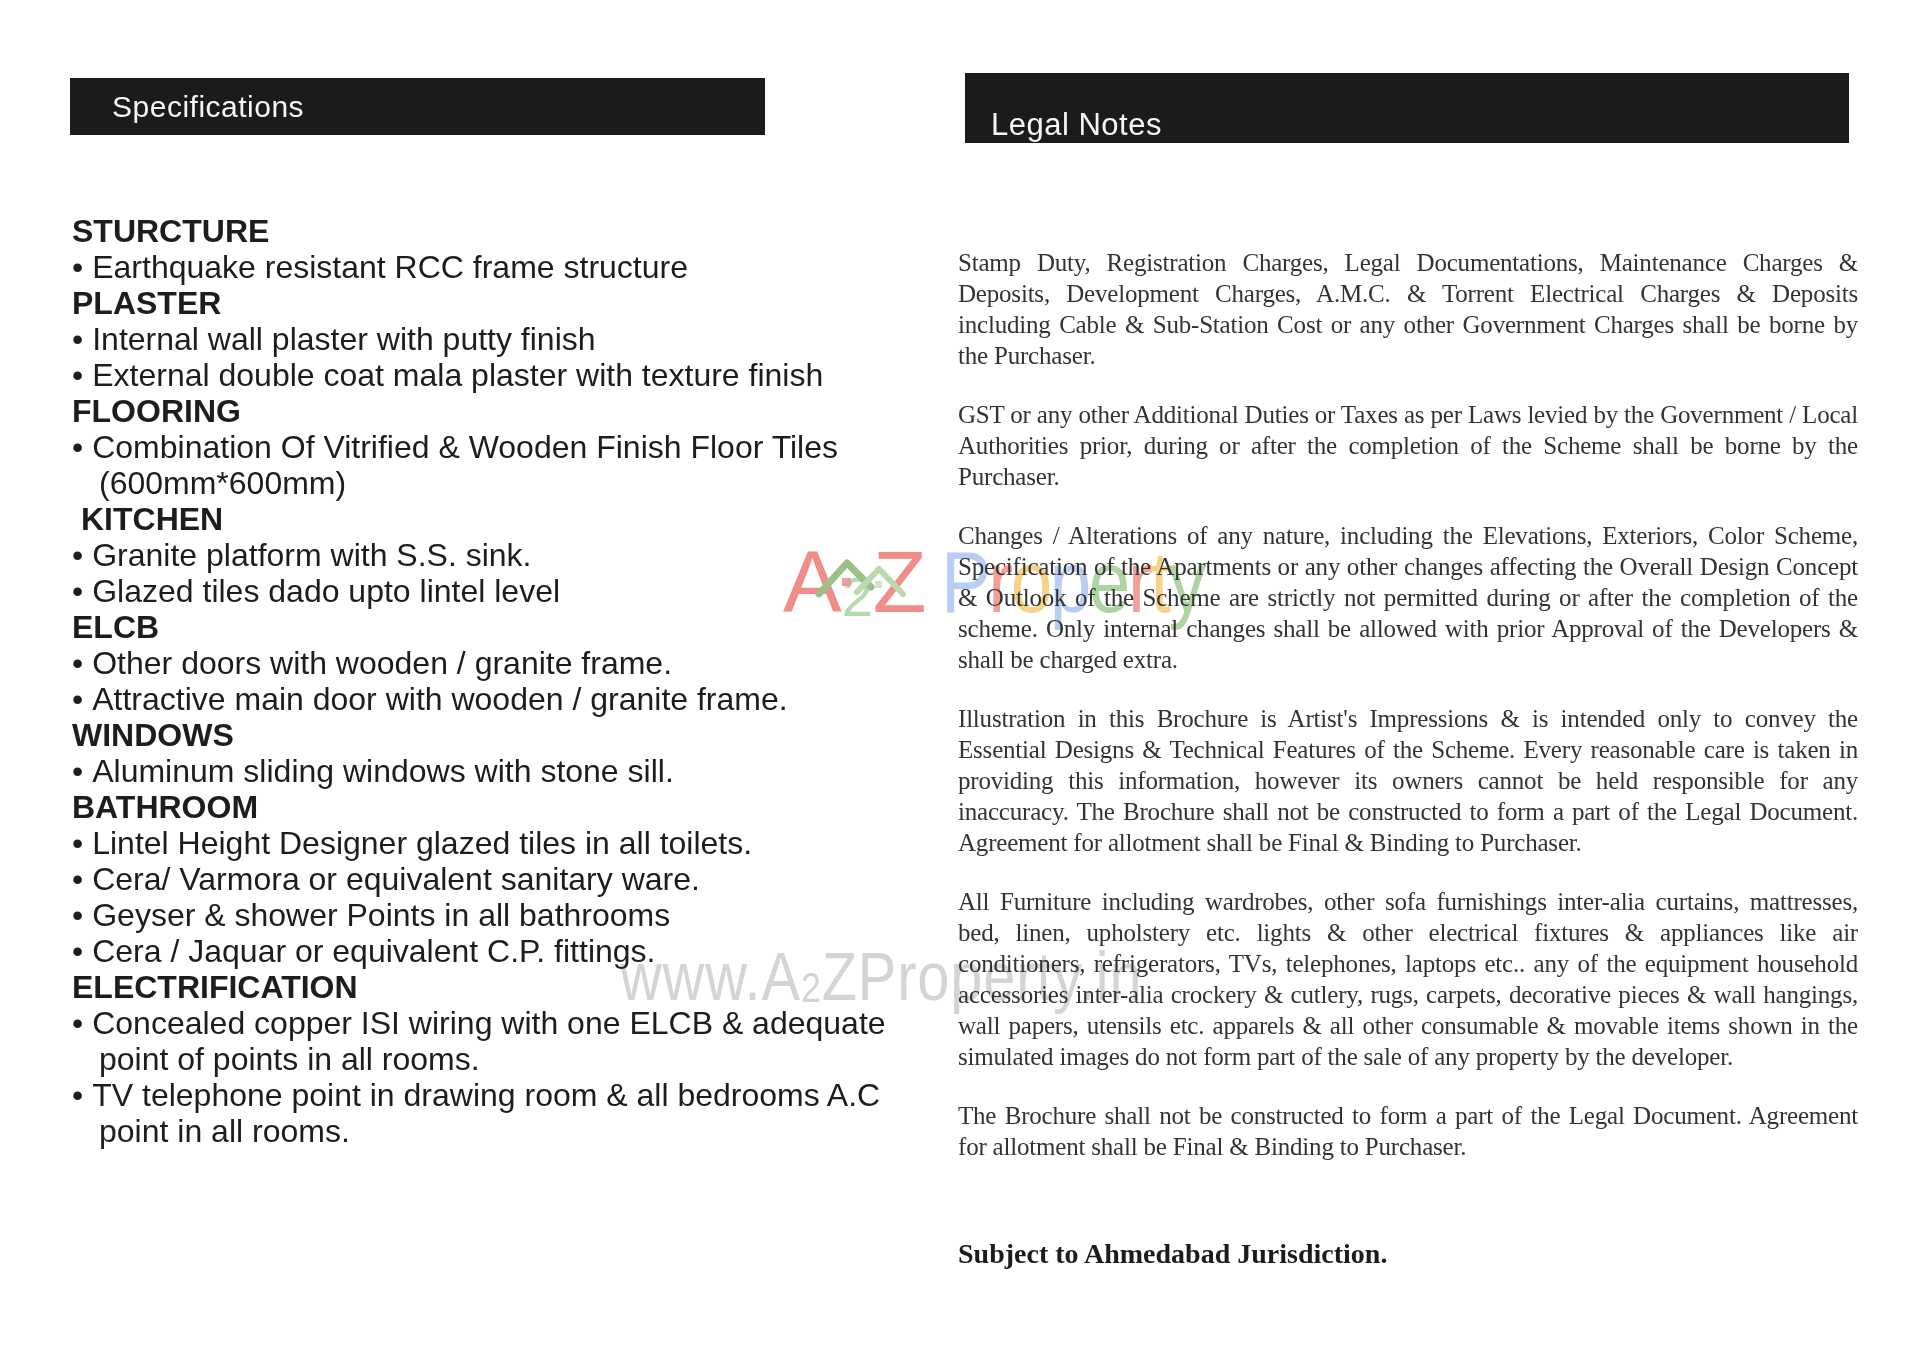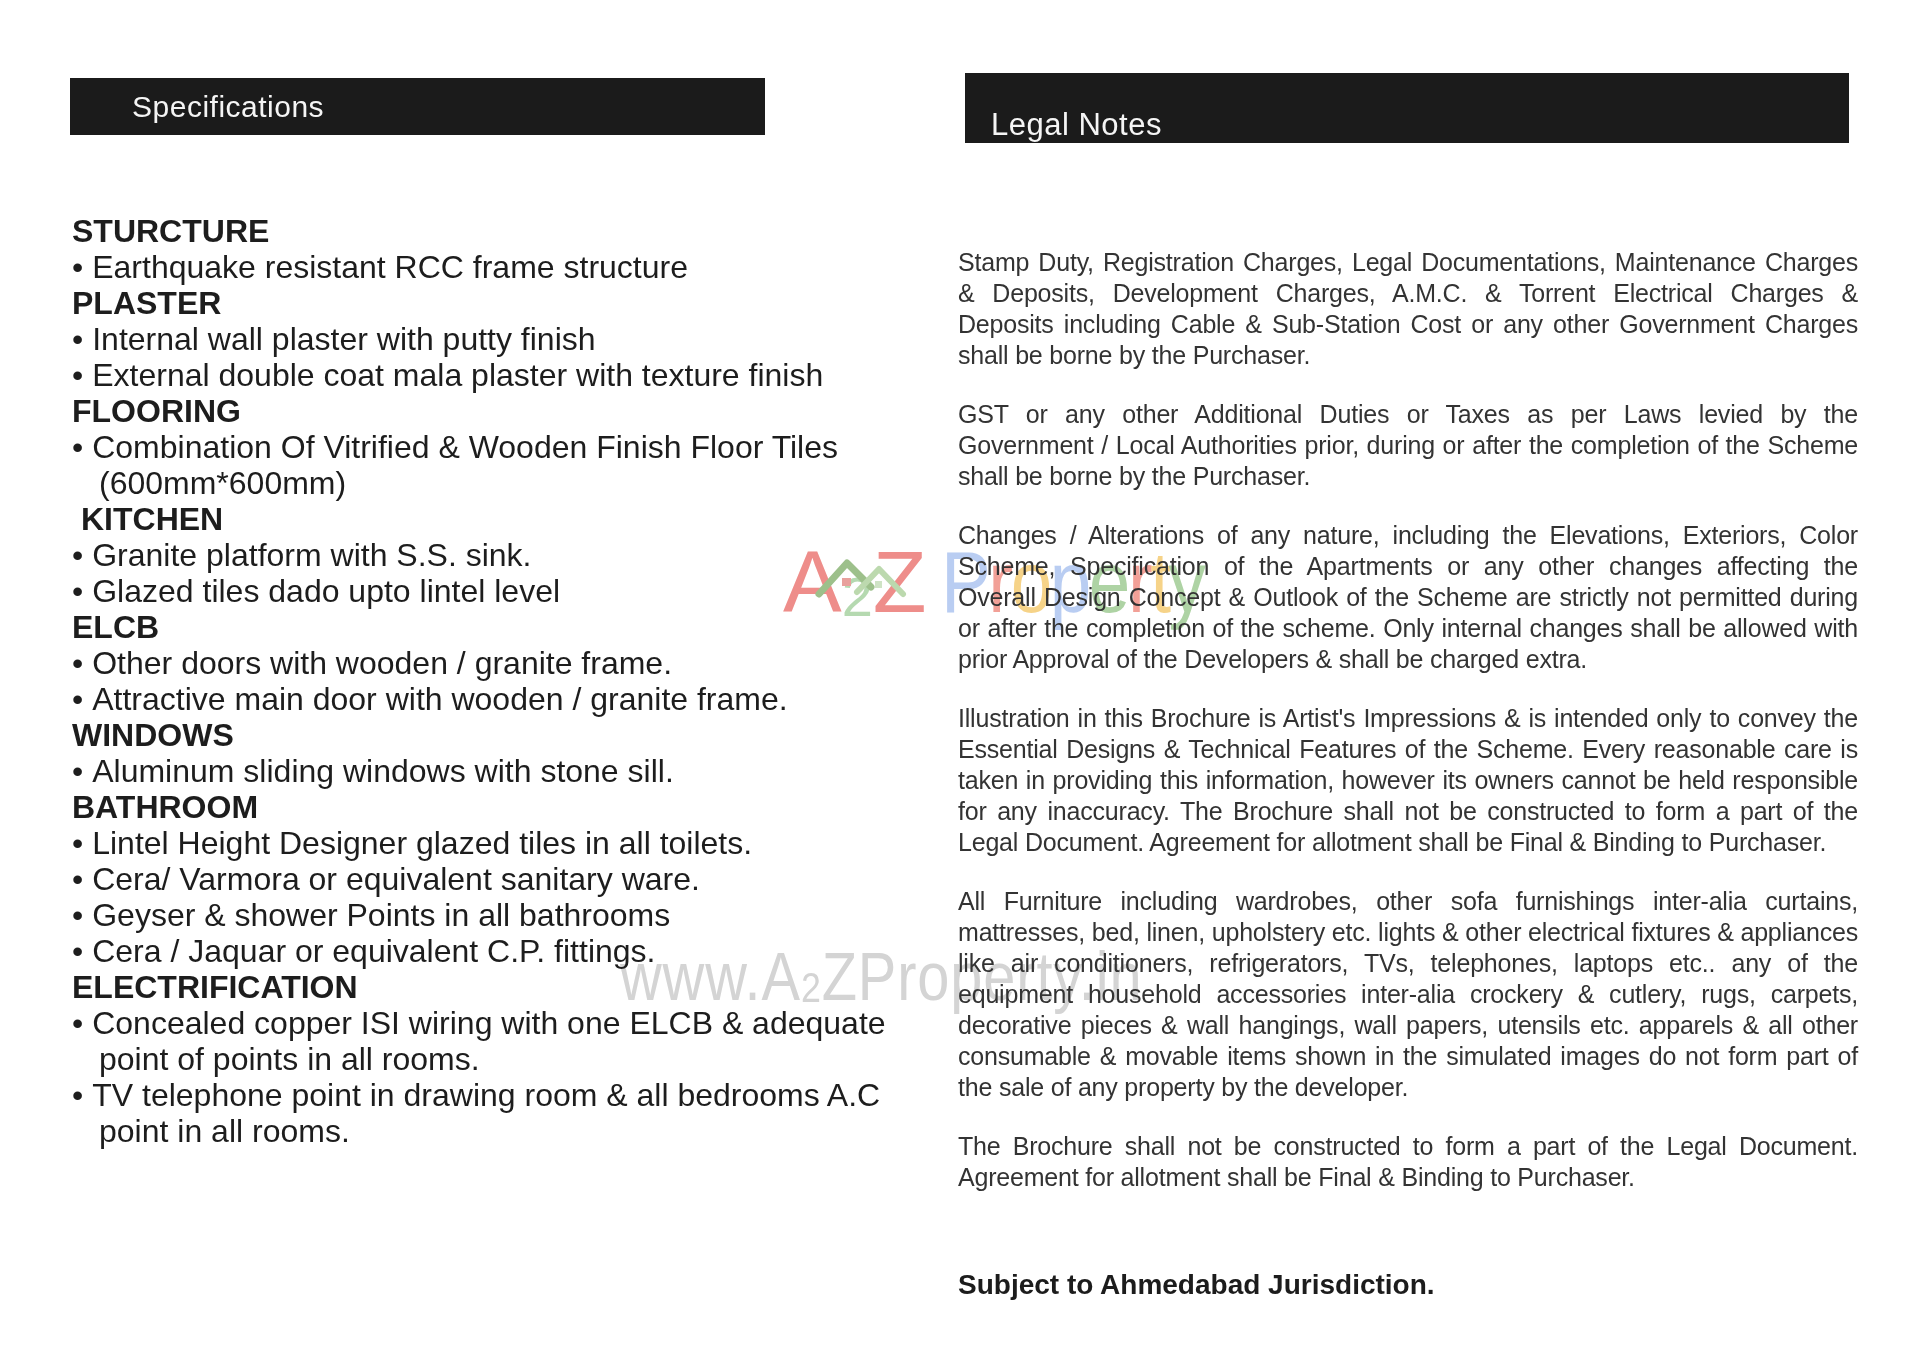--- a/index.html
+++ b/index.html
@@ -9,41 +9,41 @@
     font-family:"Liberation Sans", sans-serif;
     -webkit-font-smoothing:antialiased;
   }
   .page { position:relative; width:1920px; height:1357px; background:#ffffff; overflow:hidden; }
 
   
   .bar {
     position:absolute; display:flex; align-items:center;
     box-sizing:border-box; z-index:2;
   }
-  .spec-bar  { left:70px;  top:78px; width:695px; height:57px; padding-left:62px; font-size:30px; }
+  .spec-bar  { left:70px;  top:78px; width:695px; height:57px; padding-left:42px; font-size:30px; }
   .legal-bar { left:965px; top:73px; width:884px; height:70px; padding-left:26px; font-size:31px;align-items:flex-end; }
   .bar span { letter-spacing:0.5px; font-weight:400; }
 
   
   .spec-content {
     position:absolute; left:72px; top:213px; width:740px;
     font-size:32px; line-height:36px; white-space:nowrap; z-index:2;
   }
   .spec-h { font-weight:bold; }
   .spec-h.indent { padding-left:9px; }
   .li .bullet { display:inline-block; margin-right:9px; }
   .li.cont { padding-left:27px; }
 
   
   .legal-content {
     position:absolute; left:958px; top:247px; width:900px;
     font-size:25px; line-height:31px; text-align:justify;
     letter-spacing:-0.2px; z-index:2;
   }
-  .legal-content p { margin:0 0 28px 0; }
+  .legal-content p { margin:0 0 28px 0;font-family:Liberation Serif, serif; }
   .legal-content p.jurisdiction {
     margin-top:76px; font-weight:bold; font-size:28px;
     color:#1c1c1c; text-align:left; letter-spacing:0;
   }
 
   
   .wm-logo {
     position:absolute; left:783px; top:538px; z-index:1;
     font-weight:normal; font-size:88px; line-height:88px; white-space:nowrap;
   }

